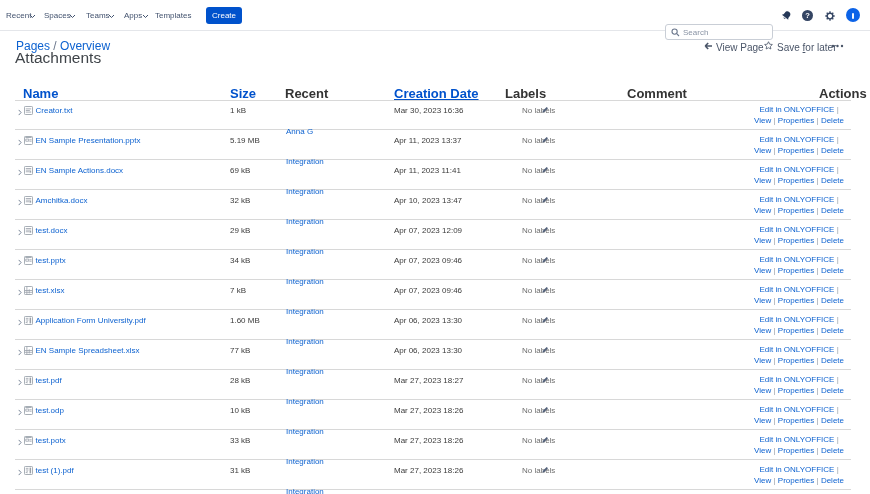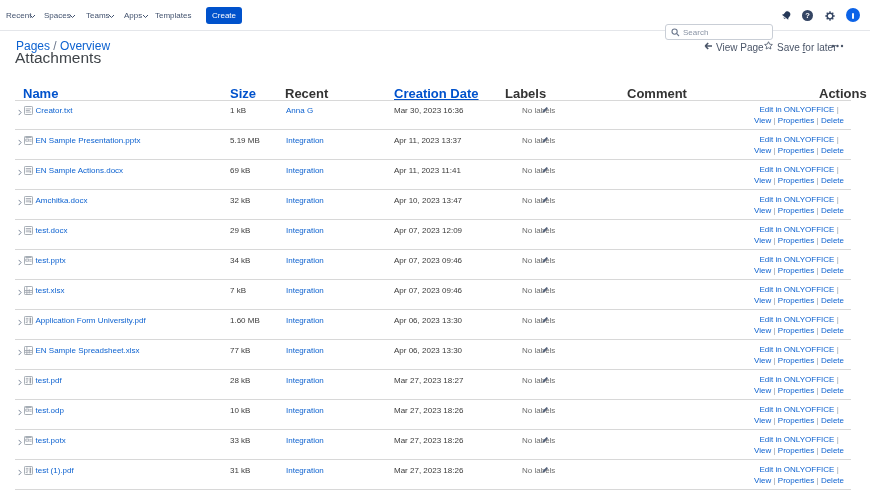--- a/index.html
+++ b/index.html
@@ -20,21 +20,21 @@
 
 .th { position:absolute; top:86px; font-size:13px; font-weight:bold; color:#333; }
 .th-blue { color:#0052cc; }
 #hborder { position:absolute; left:15px; top:100px; width:836px; height:1px; background:#d8d8d8; }
 .row { position:absolute; left:15px; width:836px; height:29px; border-bottom:1px solid #d8d8d8; font-size:8px; }
 .row .chev { position:absolute; left:2.5px; top:7.5px; }
 .row .fic { position:absolute; left:8.5px; top:5px; }
 .row .nm { position:absolute; left:20.5px; top:5px; }
 .row .c { position:absolute; top:5px;text-align:center; }
 .sz { left:215px; color:#3b3b3b; }
-.cr { left:271px; }
+.cr { left:271px;margin-top:21px; }
 .dt { left:379px; color:#3b3b3b; }
 .lb { left:507px; color:#6e6e6e; }
 .pen { position:absolute; left:527px; top:5px; }
 .act { position:absolute; right:7px; top:4px; text-align:center; line-height:10.5px; }
 .p { color:#9aa0a8; }
 </style></head>
 <body>
 <div id="page">
 
 <div id="nav">

